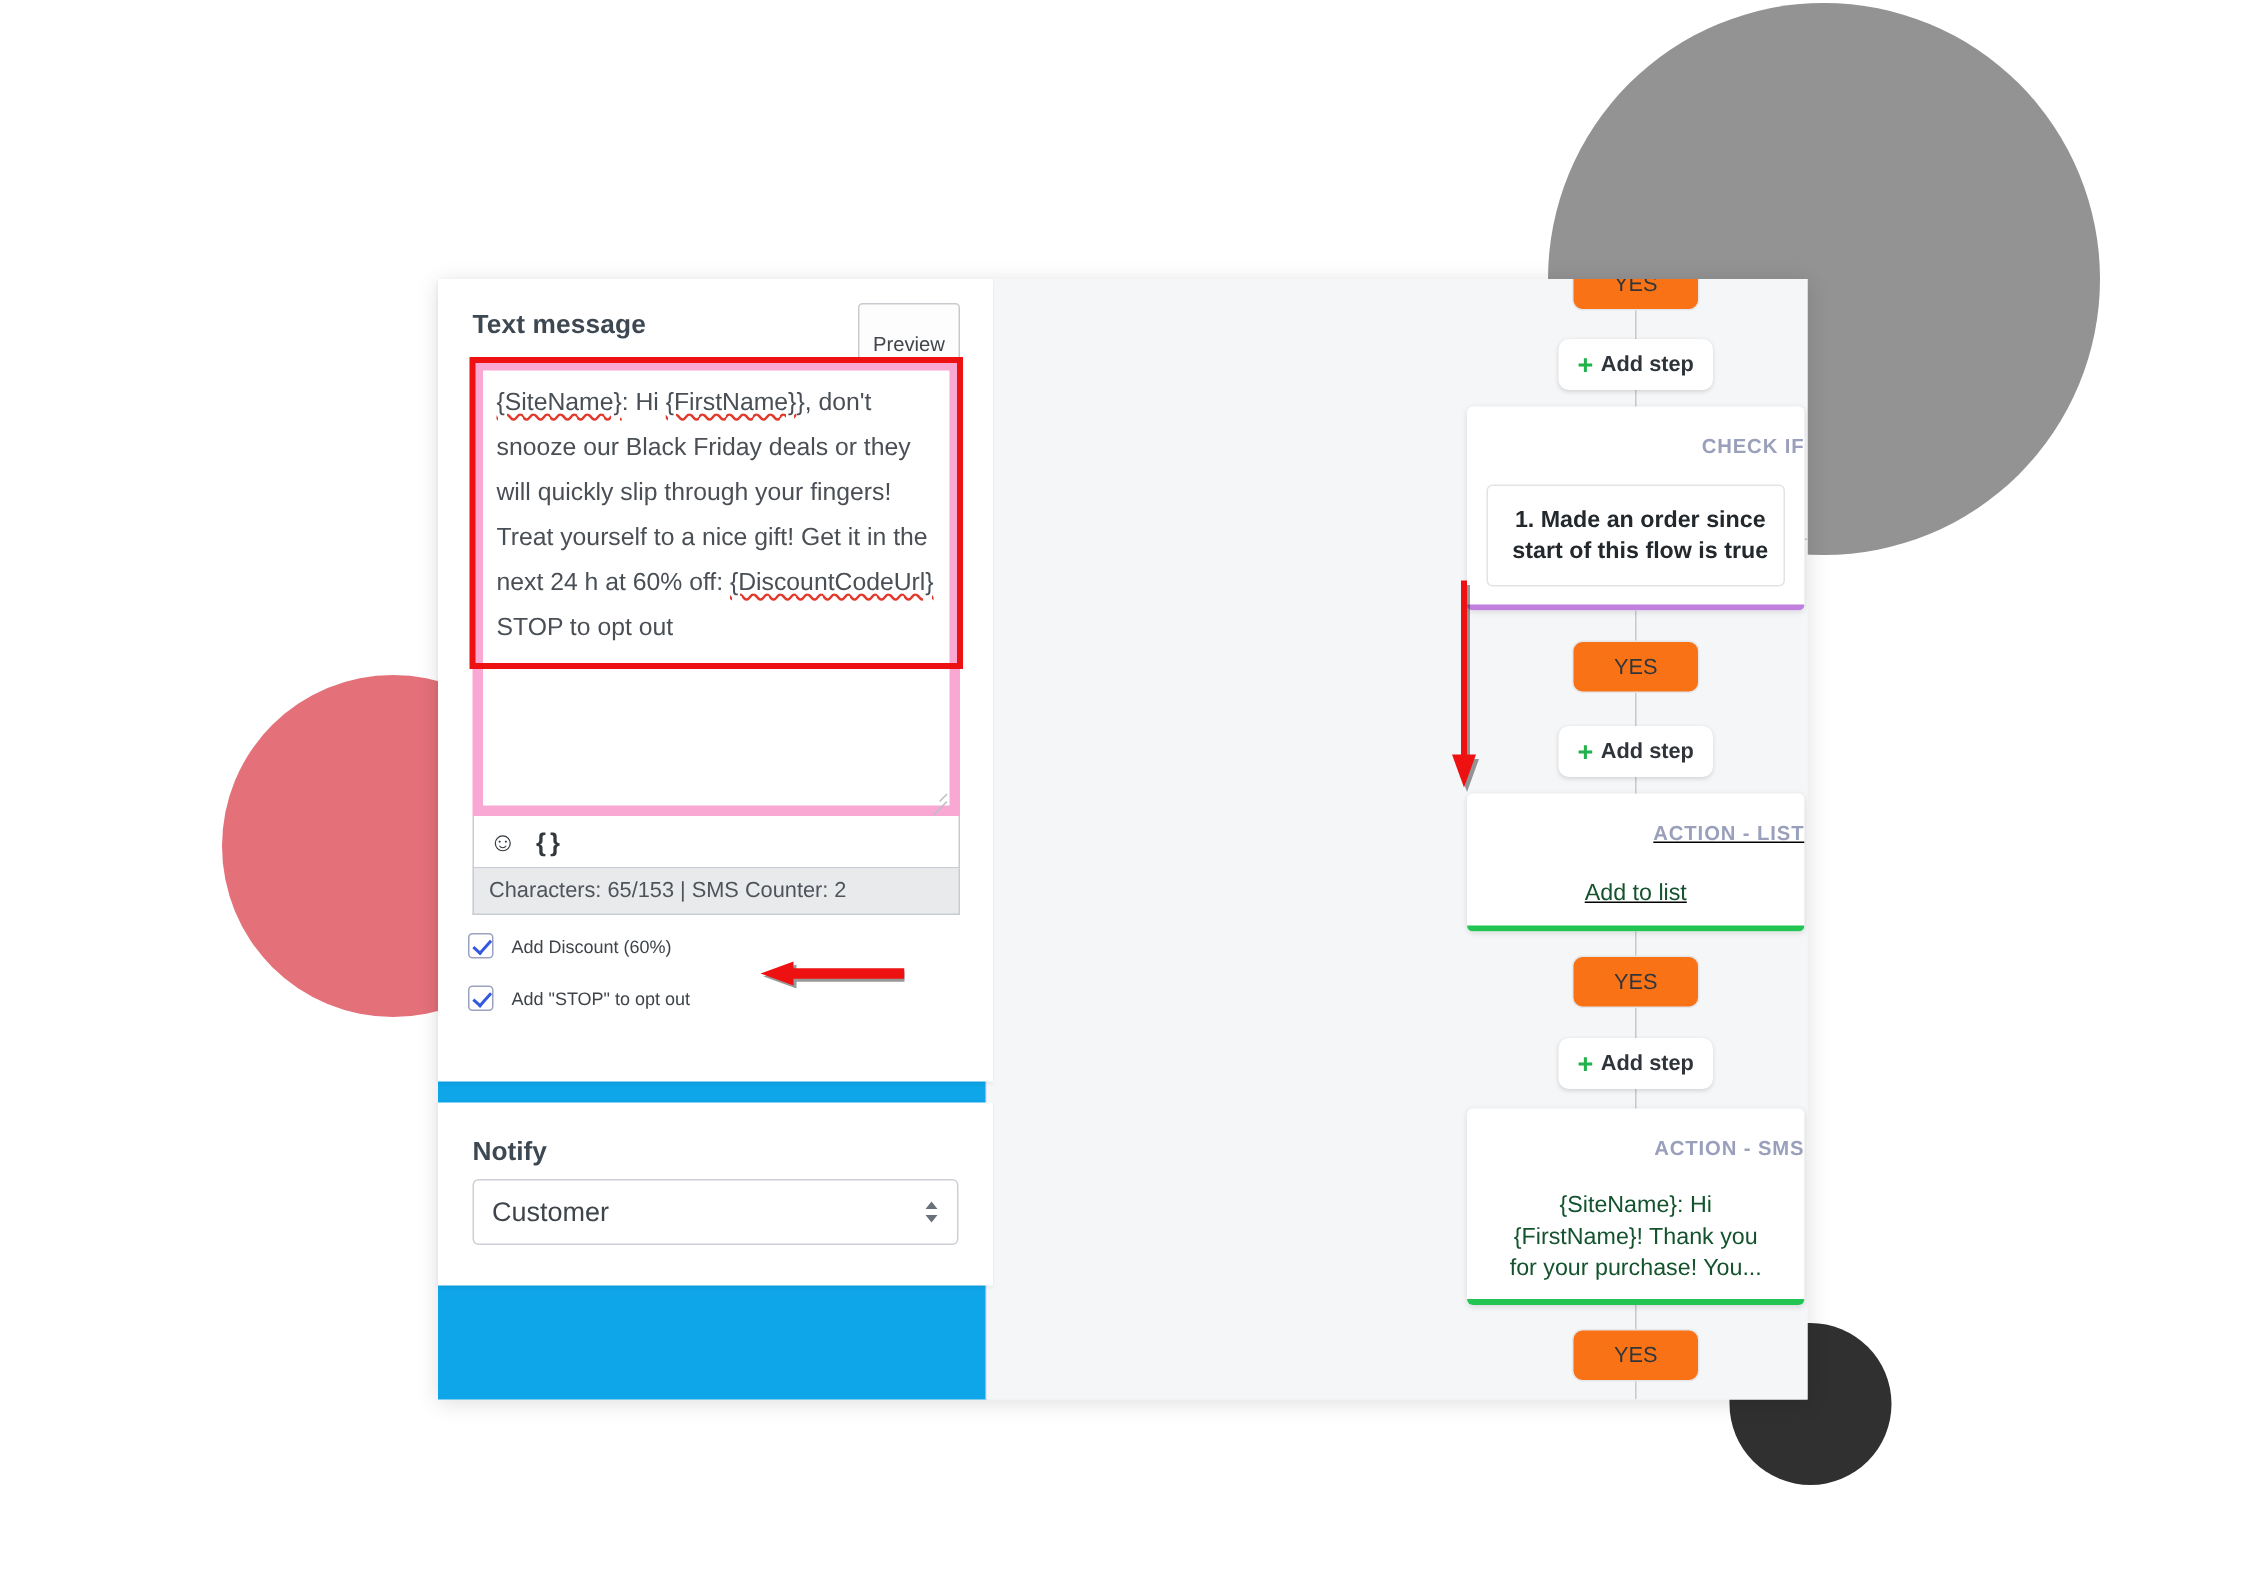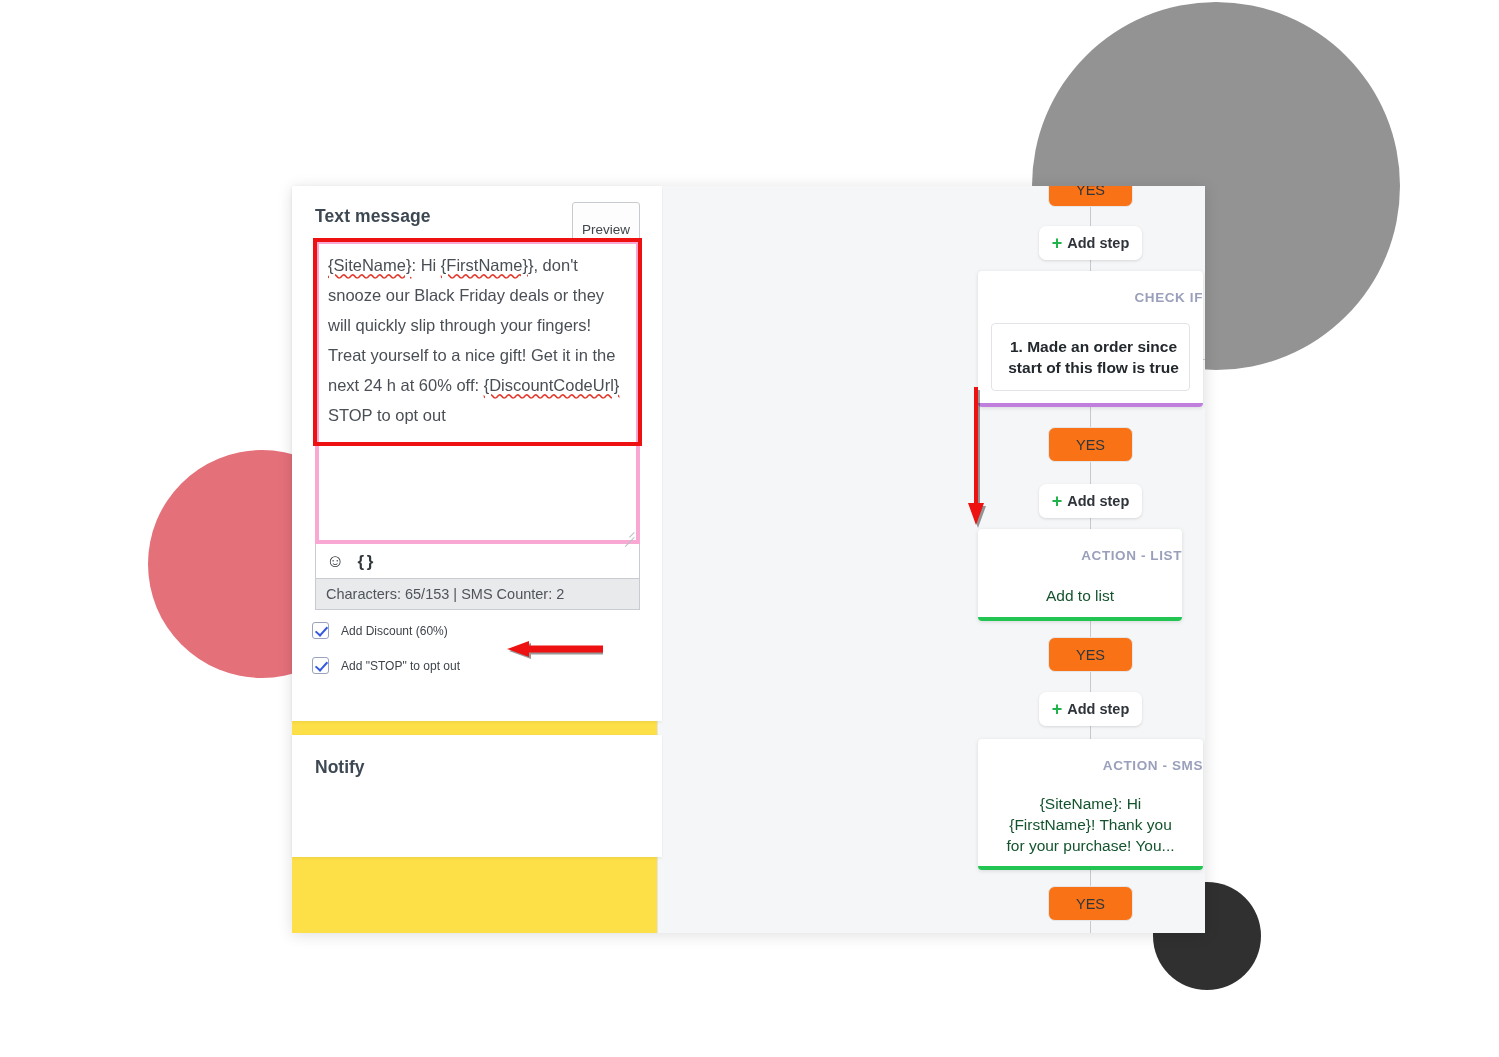--- a/index.html
+++ b/index.html
@@ -29,21 +29,21 @@
   
   #app-panel{
     position:absolute;left:292px;top:186px;width:913px;height:747px;
     background:#f5f6f8;
     box-shadow:0 2px 14px rgba(0,0,0,.13);
   }
 
   
   #left-col{
     position:absolute;left:0;top:0;width:366px;height:747px;
-    background:#fde047;
+    background:#0ea5e9;
     border-right:1px solid #e3e5e9;
     box-sizing:border-box;
   }
   .card{
     background:#ffffff;
     box-shadow:0 1px 3px rgba(0,0,0,.08);
   }
   #text-message-card{
     position:absolute;left:0;top:0;width:370px;height:535px;
     padding:0;
@@ -58,21 +58,21 @@
   #preview-btn{
     position:absolute;right:0;top:0;
     font-size:13.5px;color:#41464b;
     background:#fdfdfd;border:1px solid #c7cbd0;border-radius:3px;
     padding:20px 9px 5px;cursor:pointer;line-height:1.1;
   }
 
   
   #tm-editor{
     position:absolute;left:23px;top:54px;width:325px;height:304px;
-    background:#fff;border:4px solid #f9a8d4;box-sizing:border-box;
+    background:#fff;border:7px solid #f9a8d4;box-sizing:border-box;
   }
   #tm-redbox{
     position:absolute;left:21px;top:52px;width:329px;height:208px;
     border:4px solid #ee1111;box-sizing:border-box;pointer-events:none;
     z-index:3;
   }
   #tm-text{
     position:absolute;left:9px;top:6px;width:300px;
     font-size:16.5px;line-height:30px;color:#4a4f55;
     white-space:pre-wrap;word-break:break-word;
@@ -241,20 +241,24 @@
 
       <div class="check-row" id="row-stop">
         <span class="cb"></span>
         <span class="check-label">Add "STOP" to opt out</span>
       </div>
 
     </div>
 
     <div class="card" id="notify-card">
       <div id="notify-title">Notify</div>
+      <div id="notify-select">
+        <span id="notify-value">Customer</span>
+        <span id="notify-caret"></span>
+      </div>
     </div>
 
   </div>
 
   <div id="flow-canvas">
 
     <div class="conn vline" style="left:427px;top:0px;height:747px;"></div>
 
     <div class="conn hline" style="left:528px;top:173px;width:69px;"></div>
 
@@ -271,21 +275,21 @@
       <div class="node-bar bar-purple"></div>
     </div>
 
     <div class="pill" style="left:385px;top:241px;width:85px;height:35px;">YES</div>
 
     <div class="addstep" style="left:376px;top:298px;width:103px;height:34px;">
       <span class="plus">+</span>
       <span>Add step</span>
     </div>
 
-    <div class="node" style="left:315px;top:343px;width:204px;height:92px;">
+    <div class="node" style="left:315px;top:343px;width:225px;height:92px;text-decoration:underline;">
       <div class="node-type" style="margin-top:19px;">ACTION - LIST</div>
       <div class="node-body" style="margin-top:22px;">Add to list</div>
       <div class="node-bar bar-green"></div>
     </div>
 
     <div class="pill" style="left:385px;top:451px;width:85px;height:35px;">YES</div>
 
     <div class="addstep" style="left:376px;top:506px;width:103px;height:34px;">
       <span class="plus">+</span>
       <span>Add step</span>

